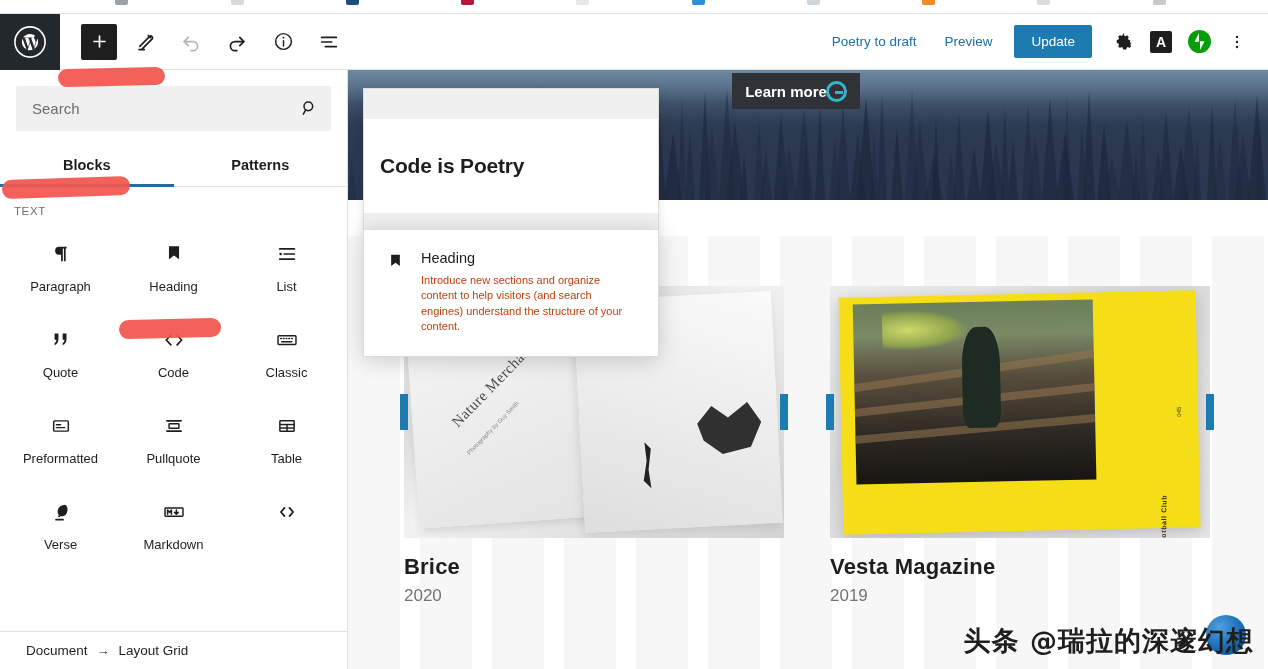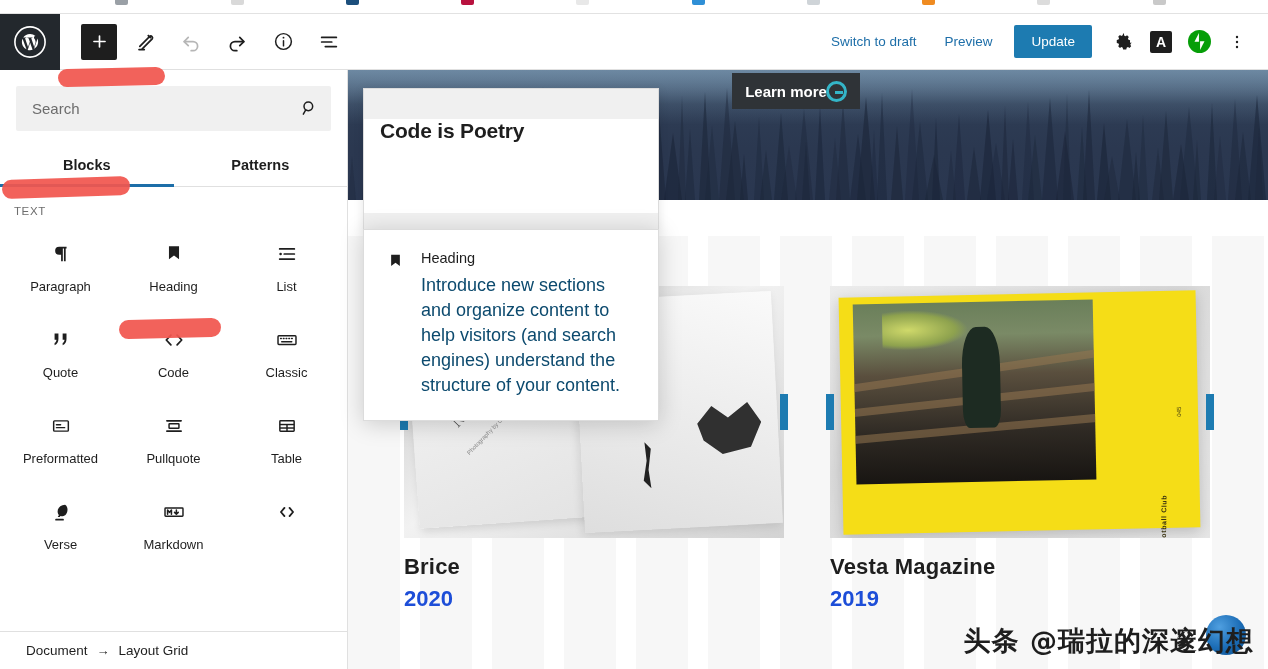--- a/index.html
+++ b/index.html
@@ -176,21 +176,21 @@
   
   .media-card { position: absolute; }
   #card-1 { left: 56px; top: 216px; width: 380px; height: 252px; }
   #card-2 { left: 482px; top: 216px; width: 380px; height: 252px; }
   .card-photo { width: 100%; height: 100%; position: relative; overflow: hidden; }
   .card-cap-title {
     position: absolute; left: 0; font-size: 22px; font-weight: 700; color: #1e1e1e;
     letter-spacing: .2px;
   }
   .card-cap-year {
-    position: absolute; left: 0; font-size: 22px; color: #1d4ed8; font-weight: bold;
+    position: absolute; left: 0; font-size: 17px; color: #737373;
   }
   
   .sel-handle {
     position: absolute; width: 8px; height: 36px; background: #1d7bb1; z-index: 5;
   }
 
   
   #photo-book {
     background: linear-gradient(145deg,#e9e9e9 0%,#dcdcdc 28%,#f2f2f2 47%,#e2e2e2 72%,#d3d3d3 100%);
   }
@@ -260,30 +260,30 @@
   
   #block-popover {
     position: absolute; left: 363px; top: 229px; width: 296px;
     background: #ffffff; border: 1px solid #dcdcdc;
     box-shadow: 0 3px 22px rgba(0,0,0,.18);
     padding: 20px 22px 22px 22px; z-index: 60;
     display: flex; gap: 16px;
   }
   #block-popover .bp-icon { flex: 0 0 auto; padding-top: 2px; }
   #block-popover .bp-title { font-size: 14.5px; color: #1e1e1e; margin-bottom: 7px; }
-  #block-popover .bp-desc { font-size: 18px; color: #0c4a6e; line-height: 1.39; }
+  #block-popover .bp-desc { font-size: 11px; color: #c2410c; line-height: 1.39; }
 
   
   #preview-float {
     position: absolute; left: 363px; top: 88px; width: 296px; height: 145px;
     background: #ffffff; border: 1px solid #dcdcdc; z-index: 55; overflow: hidden;
     box-shadow: 0 2px 10px rgba(0,0,0,.10);
   }
   #preview-float .pf-top-band { height: 30px; background: #f0f0f0; }
-  #preview-float .pf-mid { height: 94px; background: #ffffff; display: flex; }
+  #preview-float .pf-mid { height: 94px; background: #ffffff; display: flex; align-items: center; }
   #preview-float .pf-title {
     font-size: 21px; font-weight: 700; color: #1e1e1e; padding-left: 16px; letter-spacing: -.2px;
   }
   #preview-float .pf-bot-band { height: 31px; background: #f0f0f0; }
 
   
   .marker {
     position: absolute; background: #f1564f; border-radius: 10px; z-index: 70;
     opacity: .93;
   }
@@ -366,21 +366,21 @@
     <div class="tool-btn">
       <svg width="22" height="22" viewBox="0 0 24 24" stroke="#1e1e1e" stroke-width="1.9" stroke-linecap="round">
         <line x1="4" y1="7" x2="20" y2="7"></line>
         <line x1="4" y1="12" x2="15" y2="12"></line>
         <line x1="8" y1="17" x2="20" y2="17"></line>
       </svg>
     </div>
   </div>
 
   <div class="hdr-right">
-    <div class="hdr-link">Switch to draft</div>
+    <div class="hdr-link">Poetry to draft</div>
     <div class="hdr-link">Preview</div>
     <button id="update-button">Update</button>
     <div class="hdr-icon-btn">
       <svg width="19" height="19" viewBox="0 0 24 24" fill="#1e1e1e">
         <path d="M12 8.2a3.8 3.8 0 1 0 0 7.6 3.8 3.8 0 0 0 0-7.6zm0 5.9a2.1 2.1 0 1 1 0-4.2 2.1 2.1 0 0 1 0 4.2z"></path>
         <path d="M20.3 13.6l-.1-1.6.1-1.6-2-.5a6.4 6.4 0 0 0-.7-1.7l1.1-1.8-2.2-2.2-1.8 1.1a6.4 6.4 0 0 0-1.7-.7L12.5 2h-1l-.5 2.2a6.4 6.4 0 0 0-1.7.7L7.5 3.8 5.3 6l1.1 1.8a6.4 6.4 0 0 0-.7 1.7L3.5 10v4l2.2.5c.16.6.4 1.17.7 1.7L5.3 18l2.2 2.2 1.8-1.1c.53.3 1.1.54 1.7.7l.5 2.2h4l.5-2.2c.6-.16 1.17-.4 1.7-.7l1.8 1.1 2.2-2.2-1.1-1.8c.3-.53.54-1.1.7-1.7l1.3-.9z"></path>
       </svg>
     </div>
     <div class="hdr-icon-btn">
       <div id="letter-a-badge">A</div>

